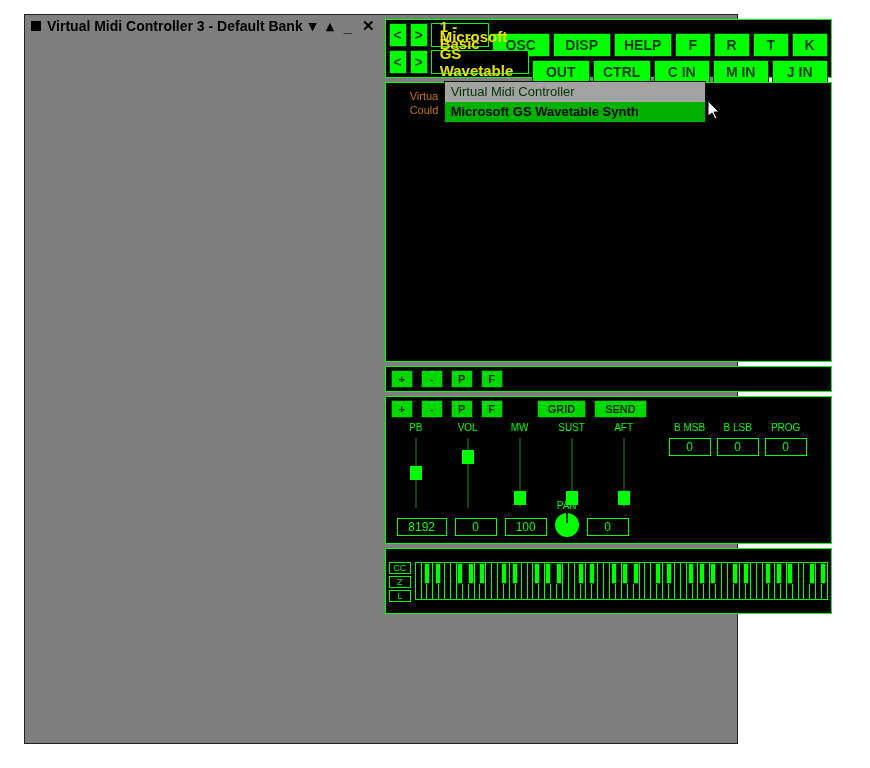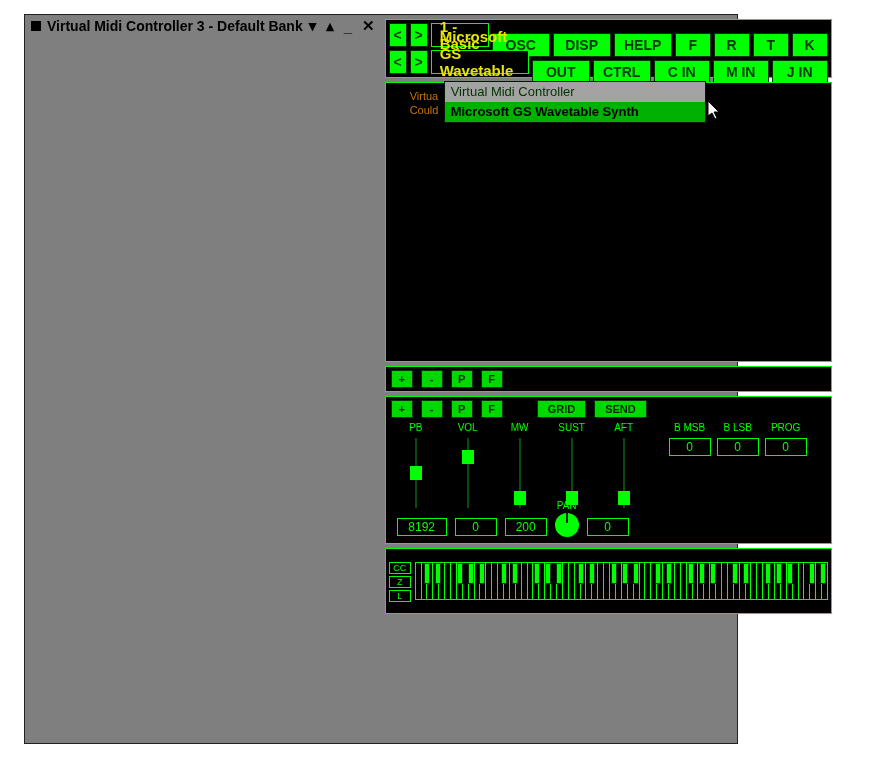--- a/index.html
+++ b/index.html
@@ -481,21 +481,21 @@
             <div class="num-col">
               <div class="lbl">PROG</div>
               <div class="num-box">0</div>
             </div>
           </div>
       </div>
 
       <div class="bottom-vals">
         <div class="val-box wide">8192</div>
         <div class="val-box">0</div>
-        <div class="val-box">200</div>
+        <div class="val-box">100</div>
         <div class="pan-wrap" style="margin-top:-16px">
           <span class="pan-lbl">PAN</span>
           <div class="knob"></div>
         </div>
         <div class="val-box">0</div>
       </div>
     </div>
 
     <div class="kb-panel">
       <div class="kb-side">

